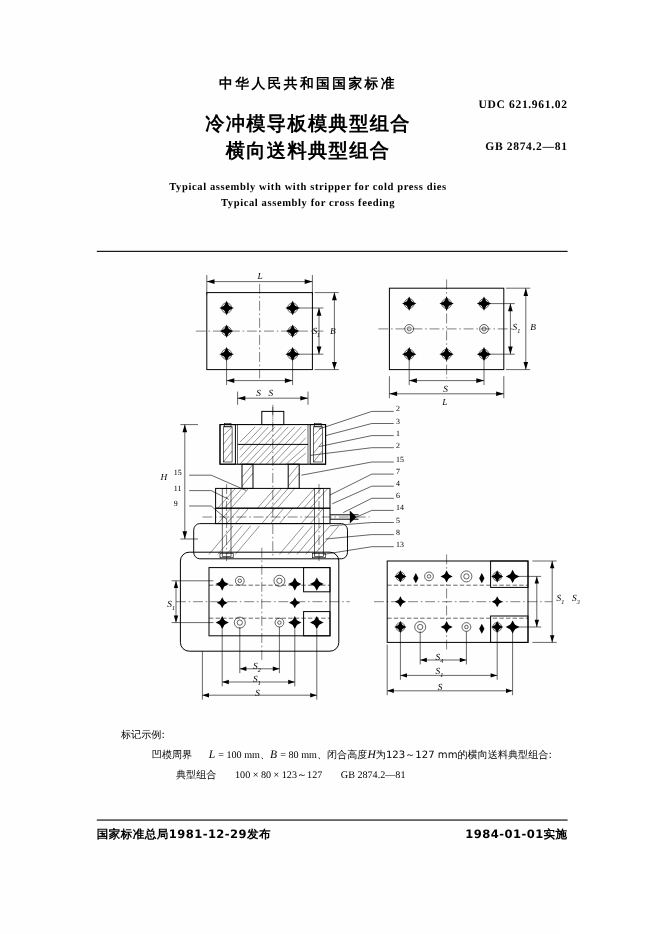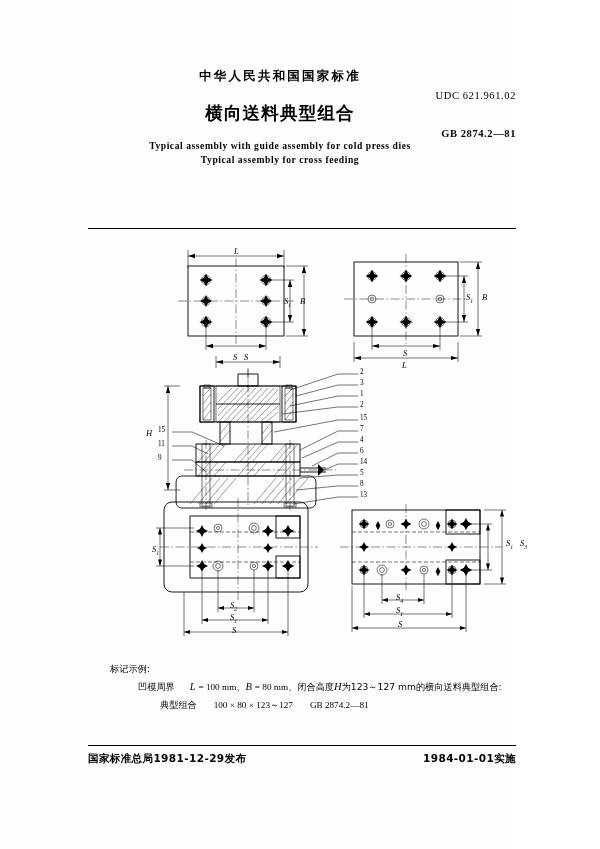--- a/index.html
+++ b/index.html
@@ -56,21 +56,21 @@
     font-size: 9.6px;
     font-weight: 700;
     letter-spacing: 0.55px;
     line-height: 1.5;
   }
   .udc {
     position: absolute;
     right: 0; top: 22px;
     font-family: "Liberation Serif", serif;
     font-size: 10.5px;
-    font-weight: 400;
+    font-weight: 700;
     letter-spacing: 0.6px;
     white-space: nowrap;
   }
   .gbno {
     position: absolute;
     right: 0; top: 60px;
     font-family: "Liberation Serif", serif;
     font-size: 10.5px;
     font-weight: 700;
     letter-spacing: 0.6px;
@@ -150,25 +150,26 @@
 </style>
 </head>
 <body>
 
 <div class="page">
 
   <div class="header">
     <div class="nation-line">中华人民共和国国家标准</div>
 
     <div class="title-block">
+      <div class="title-cn">冷冲模导板模典型组合</div>
       <div class="title-cn">横向送料典型组合</div>
     </div>
 
     <div class="title-en">
-      <div>Typical assembly with guide assembly for cold press dies</div>
+      <div>Typical assembly with with stripper for cold press dies</div>
       <div>Typical assembly for cross feeding</div>
     </div>
 
     <div class="udc">UDC 621.961.02</div>
     <div class="gbno">GB 2874.2—81</div>
   </div>
 
   <div class="rule rule-top"></div>
 
   <div class="drawing">

